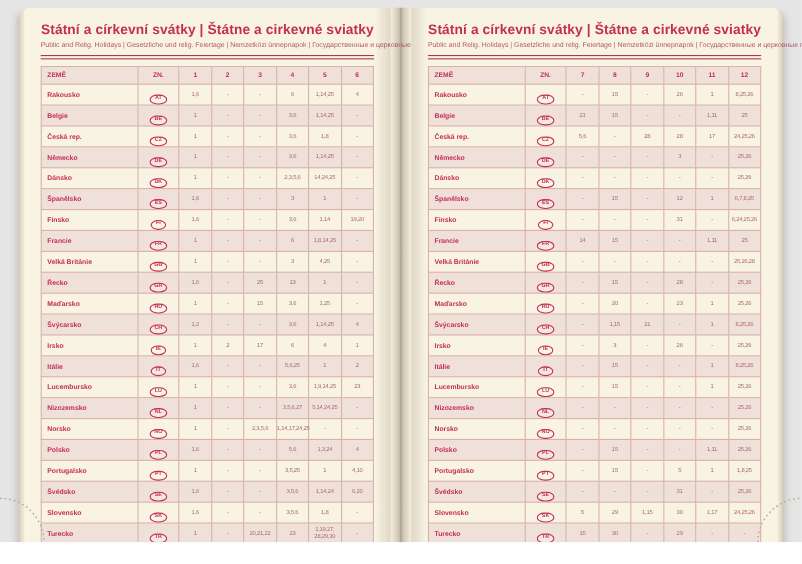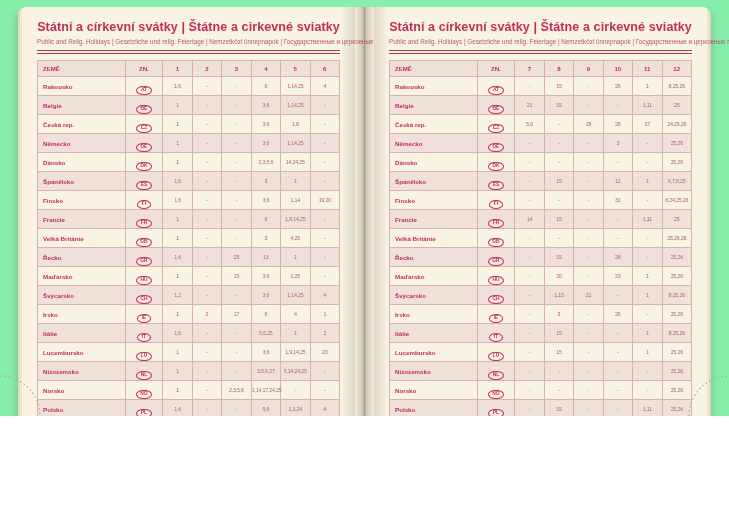--- a/index.html
+++ b/index.html
@@ -1,16 +1,16 @@
 <!DOCTYPE html>
 <html><head>
 <meta charset="utf-8">
 <style>
   html,body{margin:0;padding:0;background:#ffffff;}
-  .canvas{position:relative;width:729px;height:416px;background:#86efac;overflow:hidden;
+  .canvas{position:relative;width:729px;height:493px;background:#e5e5e5;overflow:hidden;
           font-family:"Liberation Sans", sans-serif;}
   .spread{position:absolute;left:22px;top:7px;width:685px;height:498px;display:flex;}
   .page{width:333px;height:100%;background:#f9f3e3;box-sizing:border-box;padding:13px 15px 0 15px;position:relative;}
   .page.left{border-radius:4px 0 0 4px;
     box-shadow:-2px 1px 0 #eee6d2,-4px 3px 0 #e3dac2,-6px 6px 7px rgba(90,80,60,.25);}
   .page.right{border-radius:0 4px 4px 0;
     box-shadow:2px 1px 0 #eee6d2,4px 3px 0 #e3dac2,6px 6px 7px rgba(90,80,60,.25);}
   .gutter{width:19px;height:100%;background:
     linear-gradient(90deg, rgba(70,50,30,0) 0%, rgba(70,50,30,.22) 40%, rgba(50,35,20,.38) 50%, rgba(70,50,30,.22) 60%, rgba(70,50,30,0) 100%), #f6efdd;}
   .page.left::after{content:"";position:absolute;right:0;top:0;bottom:0;width:14px;

